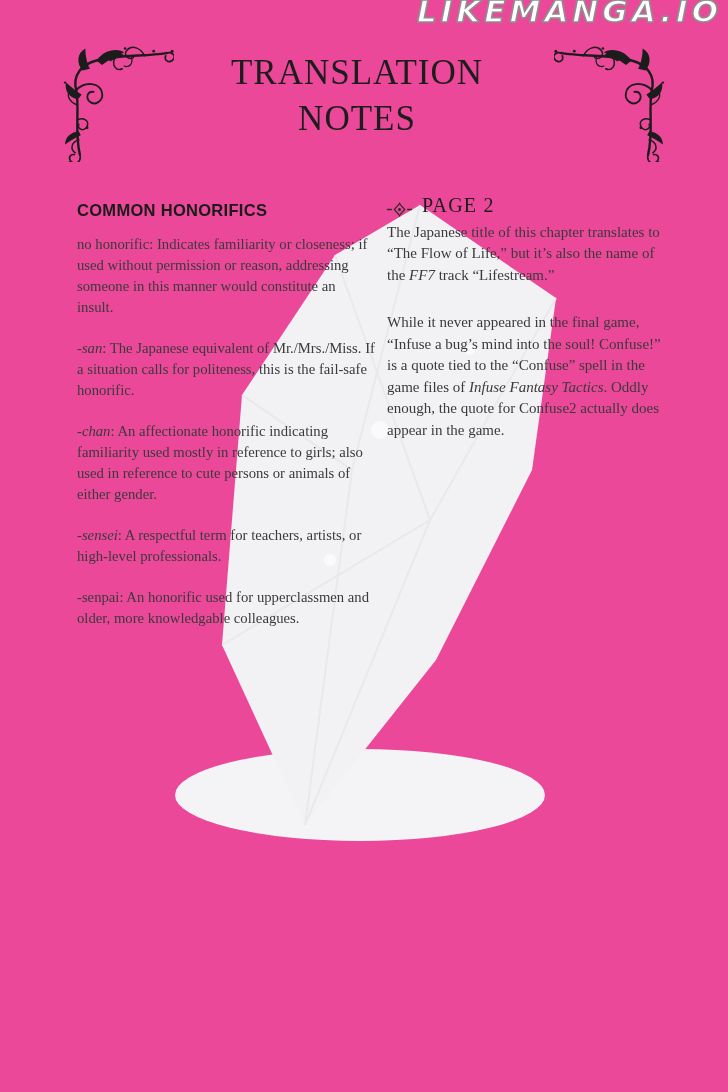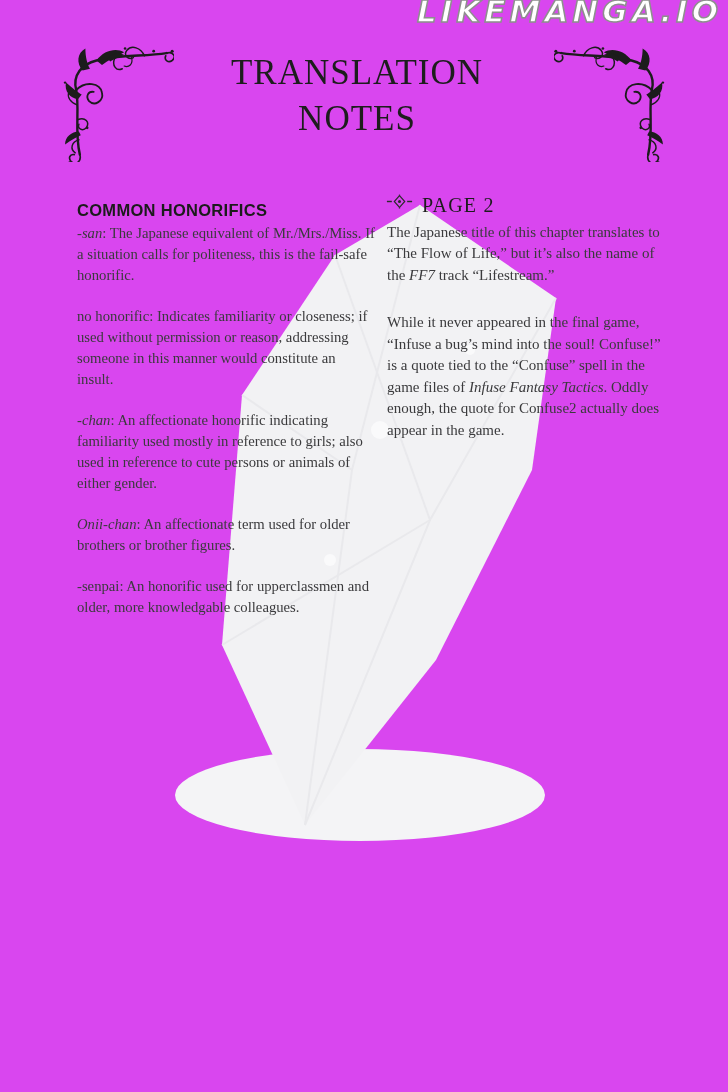--- a/index.html
+++ b/index.html
@@ -1,18 +1,18 @@
 <!DOCTYPE html>
 <html><head>
 <meta charset="utf-8">
 <style>
   html,body { margin:0; padding:0; background:#cfcfcf; }
   .page {
     position:relative; width:728px; height:1092px; margin:0 auto;
-    background:#d946ef; overflow:hidden;
+    background:#ec4899; overflow:hidden;
     font-family:"Liberation Serif", serif;
   }
   
   .bg-art { position:absolute; left:0; top:0; z-index:0; }
   .content { position:relative; z-index:1; }
 
   
   .watermark {
     position:absolute; top:-7px; right:6px; z-index:2;
     font-family:"DejaVu Sans", sans-serif;
@@ -37,33 +37,33 @@
   
   .corner { position:absolute; width:120px; height:120px; z-index:1; }
   .corner.tl { left:54px;  top:42px; }
   .corner.tr { right:54px; top:42px;  transform:scaleX(-1); }
 
   
   .col-left  { position:absolute; left:77px;  top:201px; width:298px; }
   .col-right { position:absolute; left:386px; top:194px; width:278px; }
 
   .honorifics-header {
-    margin:0 0 3px 0;
+    margin:0 0 14px 0;
     font-family:"Liberation Sans", sans-serif;
     font-weight:bold; font-size:16.5px; letter-spacing:0.3px;
     color:#1b1b1b;
   }
   .entry {
     margin:0 0 20px 0;
     font-size:14.7px; line-height:1.43; color:#3a3a3c;
   }
   .entry .term { }
 
   .note { margin:0 0 26px 0; }
-  .note-header { display:flex; align-items:flex-start; gap:9px; margin:0 0 5px 0; }
+  .note-header { display:flex; align-items:flex-end; gap:9px; margin:0 0 5px 0; }
   .note-marker { flex:0 0 auto; display:block; }
   .note-label { font-size:20px; letter-spacing:1.2px; color:#1c1c1c; }
   .note-body {
     margin:1px; font-size:15px; line-height:1.43; color:#3a3a3c;
   }
 </style>
 </head>
 <body>
 
 <svg width="0" height="0" style="position:absolute" aria-hidden="true">
@@ -127,24 +127,24 @@
         <use href="#flourish"></use>
       </svg>
 
     <div class="title">
       <div class="title-inner">TRANSLATION NOTES</div>
     </div>
 
     <div class="col-left">
       <h2 class="honorifics-header">COMMON HONORIFICS</h2>
       <div>
+          <p class="entry"><span class="term">no honorific</span>: Indicates familiarity or closeness; if used without permission or reason, addressing someone in this manner would constitute an insult.</p>
           <p class="entry"><em class="term">-san</em>: The Japanese equivalent of Mr./Mrs./Miss. If a situation calls for politeness, this is the fail-safe honorific.</p>
-          <p class="entry"><span class="term">no honorific</span>: Indicates familiarity or closeness; if used without permission or reason, addressing someone in this manner would constitute an insult.</p>
           <p class="entry"><em class="term">-chan</em>: An affectionate honorific indicating familiarity used mostly in reference to girls; also used in reference to cute persons or animals of either gender.</p>
-          <p class="entry"><em class="term">Onii-chan</em>: An affectionate term used for older brothers or brother figures.</p>
+          <p class="entry"><em class="term">-sensei</em>: A respectful term for teachers, artists, or high-level professionals.</p>
           <p class="entry"><span class="term">-senpai</span>: An honorific used for upperclassmen and older, more knowledgable colleagues.</p>
         </div>
     </div>
 
     <div class="col-right">
       <div>
           <div class="note">
             <div class="note-header">
   <svg class="note-marker" width="27" height="15" viewBox="0 0 30 16">
     <g stroke="#2b2b2b" fill="none">

